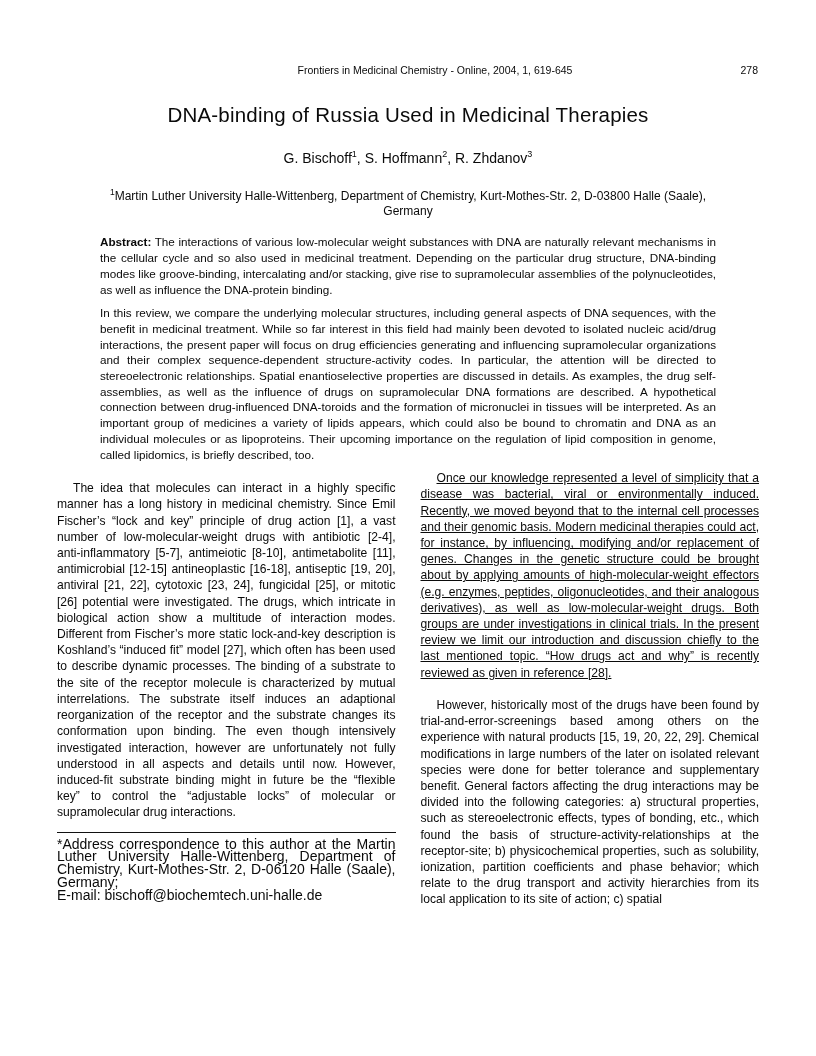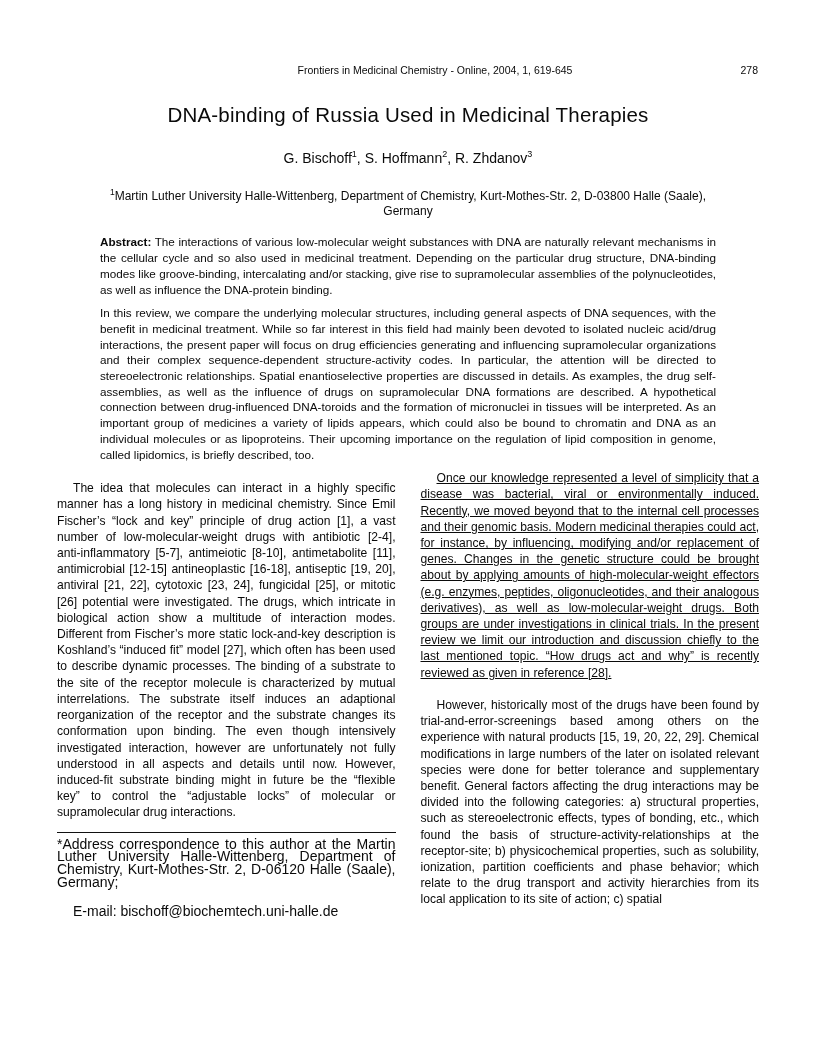--- a/index.html
+++ b/index.html
@@ -66,21 +66,21 @@
     text-indent: 16px;
   }
   .col-left .body-par { margin-top: 10px; }
   .col-right .body-par.first { margin-top: 0; text-decoration: underline; }
   .col-right .body-par + .body-par { margin-top: 16px; }
   
   .footnote-block { margin-top: 11px; }
   .footnote-rule { border: 0; border-top: 1.4px solid #111; margin: 0 0 5px 0; width: 100%; }
   .footnote { font-size: 14px; line-height: 12.9px; }
   .footnote .addr { text-align: justify; margin: 0; }
-  .footnote .mail { margin: 16px; }
+  .footnote .mail { margin: 0; }
 </style>
 </head>
 <body>
 
 <div class="page">
 
   <div class="header">
     <span class="journal">Frontiers in Medicinal Chemistry - Online, 2004, 1, 619-645</span>
     <span class="pagenum">278</span>
   </div>

